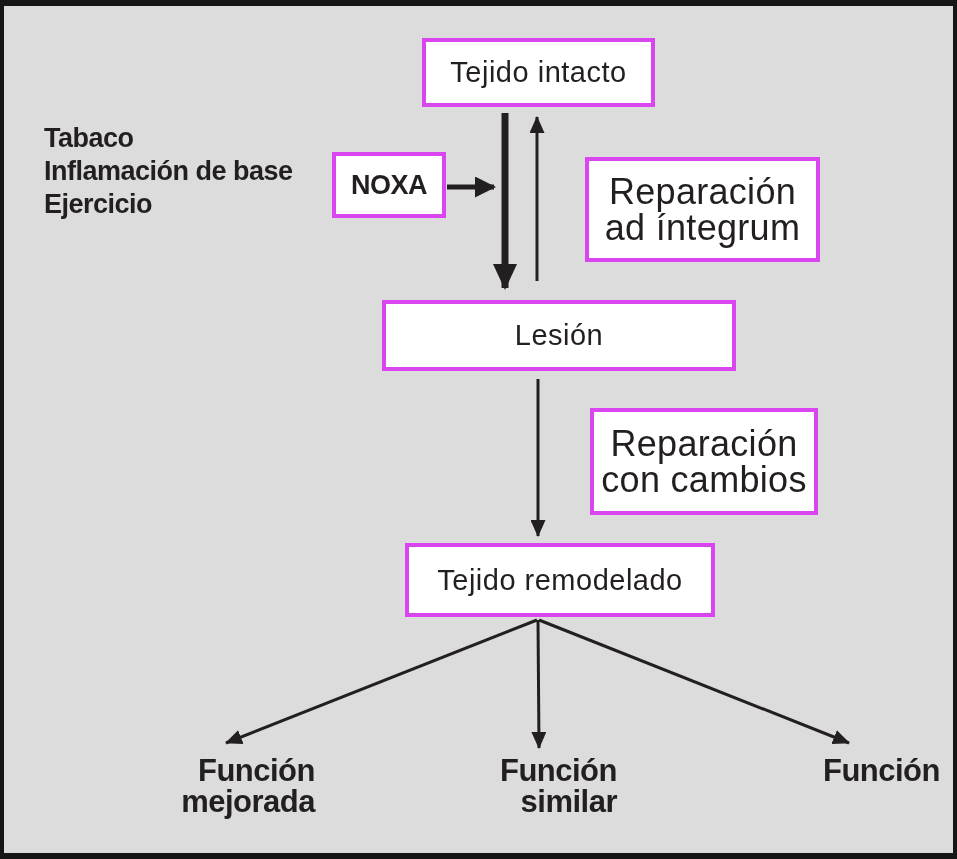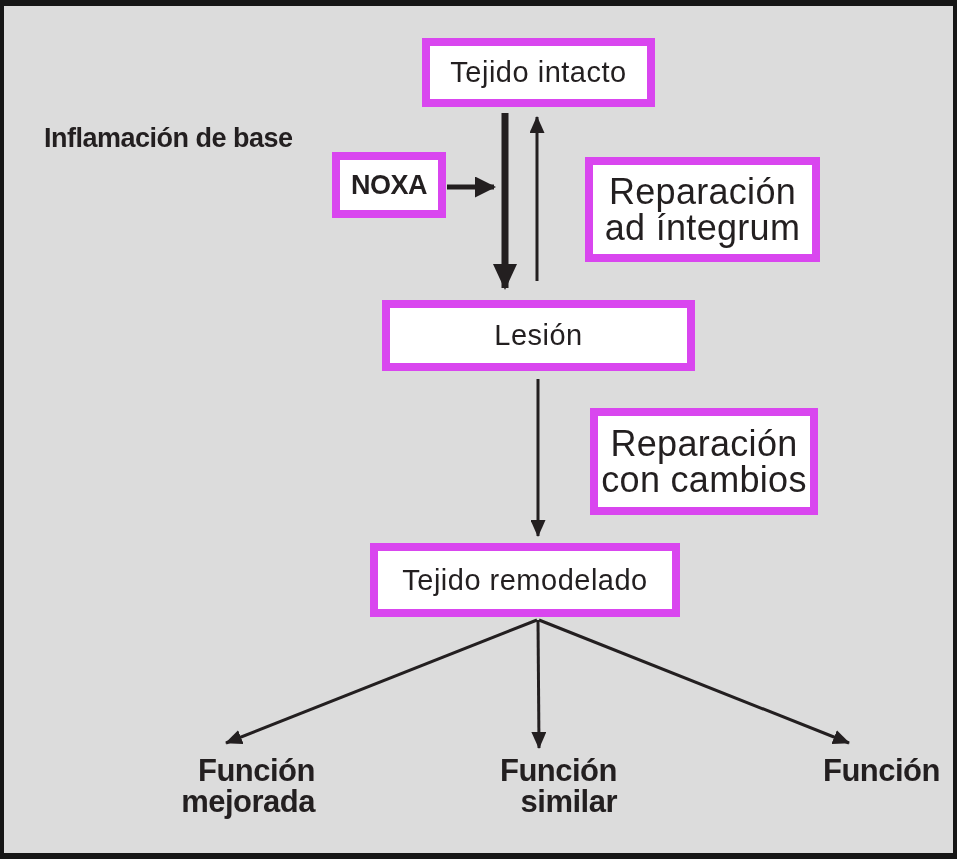--- a/index.html
+++ b/index.html
@@ -23,36 +23,36 @@
   }
   .arrows {
     position: absolute;
     left: 0; top: 0;
     width: 957px; height: 859px;
   }
   .box {
     position: absolute;
     box-sizing: border-box;
     background: #ffffff;
-    border: 8px solid #d946ef;
+    border: 4px solid #d946ef;
     display: flex;
     flex-direction: column;
     align-items: center;
     justify-content: center;
     text-align: center;
   }
   .box span { display: block; }
   .node-label { font-size: 29px; font-weight: 400; letter-spacing: 0.5px; }
   .box-tejido-intacto   { left: 422px; top: 38px;  width: 233px; height: 69px; }
   .box-noxa             { left: 332px; top: 152px; width: 114px; height: 66px; }
   .box-noxa span        { font-size: 27px; font-weight: 700; letter-spacing: -0.5px; }
   .box-rep-ad           { left: 585px; top: 157px; width: 235px; height: 105px; }
-  .box-lesion           { left: 382px; top: 300px; width: 313px; height: 71px; }
+  .box-lesion           { left: 382px; top: 300px; width: 354px; height: 71px; }
   .box-rep-con          { left: 590px; top: 408px; width: 228px; height: 107px; }
-  .box-tejido-remodelado{ left: 370px; top: 543px; width: 310px; height: 74px; }
+  .box-tejido-remodelado{ left: 405px; top: 543px; width: 310px; height: 74px; }
   .two-line span { font-size: 36px; font-weight: 400; line-height: 36px; letter-spacing: 0.3px; }
 
   .factors {
     position: absolute;
     left: 44px; top: 122px;
     font-size: 27px;
     font-weight: 700;
     line-height: 33px;
     letter-spacing: -0.5px;
     white-space: nowrap;
@@ -99,21 +99,23 @@
     <line x1="537" y1="620" x2="226" y2="743" stroke="#231f20" stroke-width="3" marker-end="url(#mhead-thin)"></line>
     <line x1="538" y1="620" x2="539" y2="748" stroke="#231f20" stroke-width="3" marker-end="url(#mhead-thin)"></line>
     <line x1="539" y1="620" x2="849" y2="743" stroke="#231f20" stroke-width="3" marker-end="url(#mhead-thin)"></line>
   </svg>
 
   <div class="box box-tejido-intacto">
     <span class="node-label">Tejido intacto</span>
   </div>
 
   <div class="factors">
+    <span>Tabaco</span>
     <span>Inflamación de base</span>
+    <span>Ejercicio</span>
   </div>
 
   <div class="box box-noxa">
     <span>NOXA</span>
   </div>
 
   <div class="box box-rep-ad two-line">
     <span>Reparación</span>
     <span>ad íntegrum</span>
   </div>

